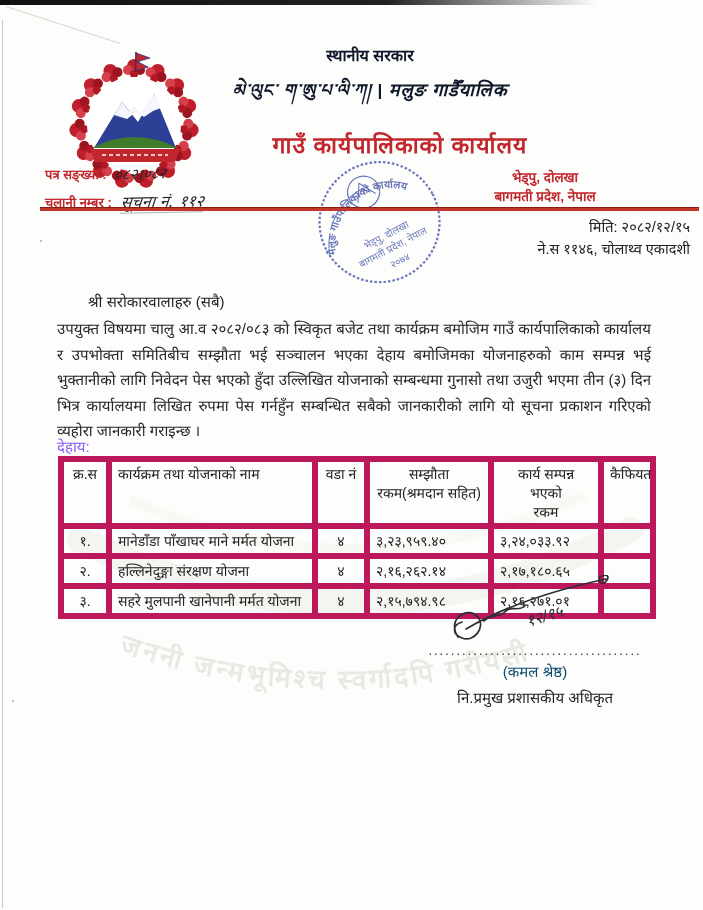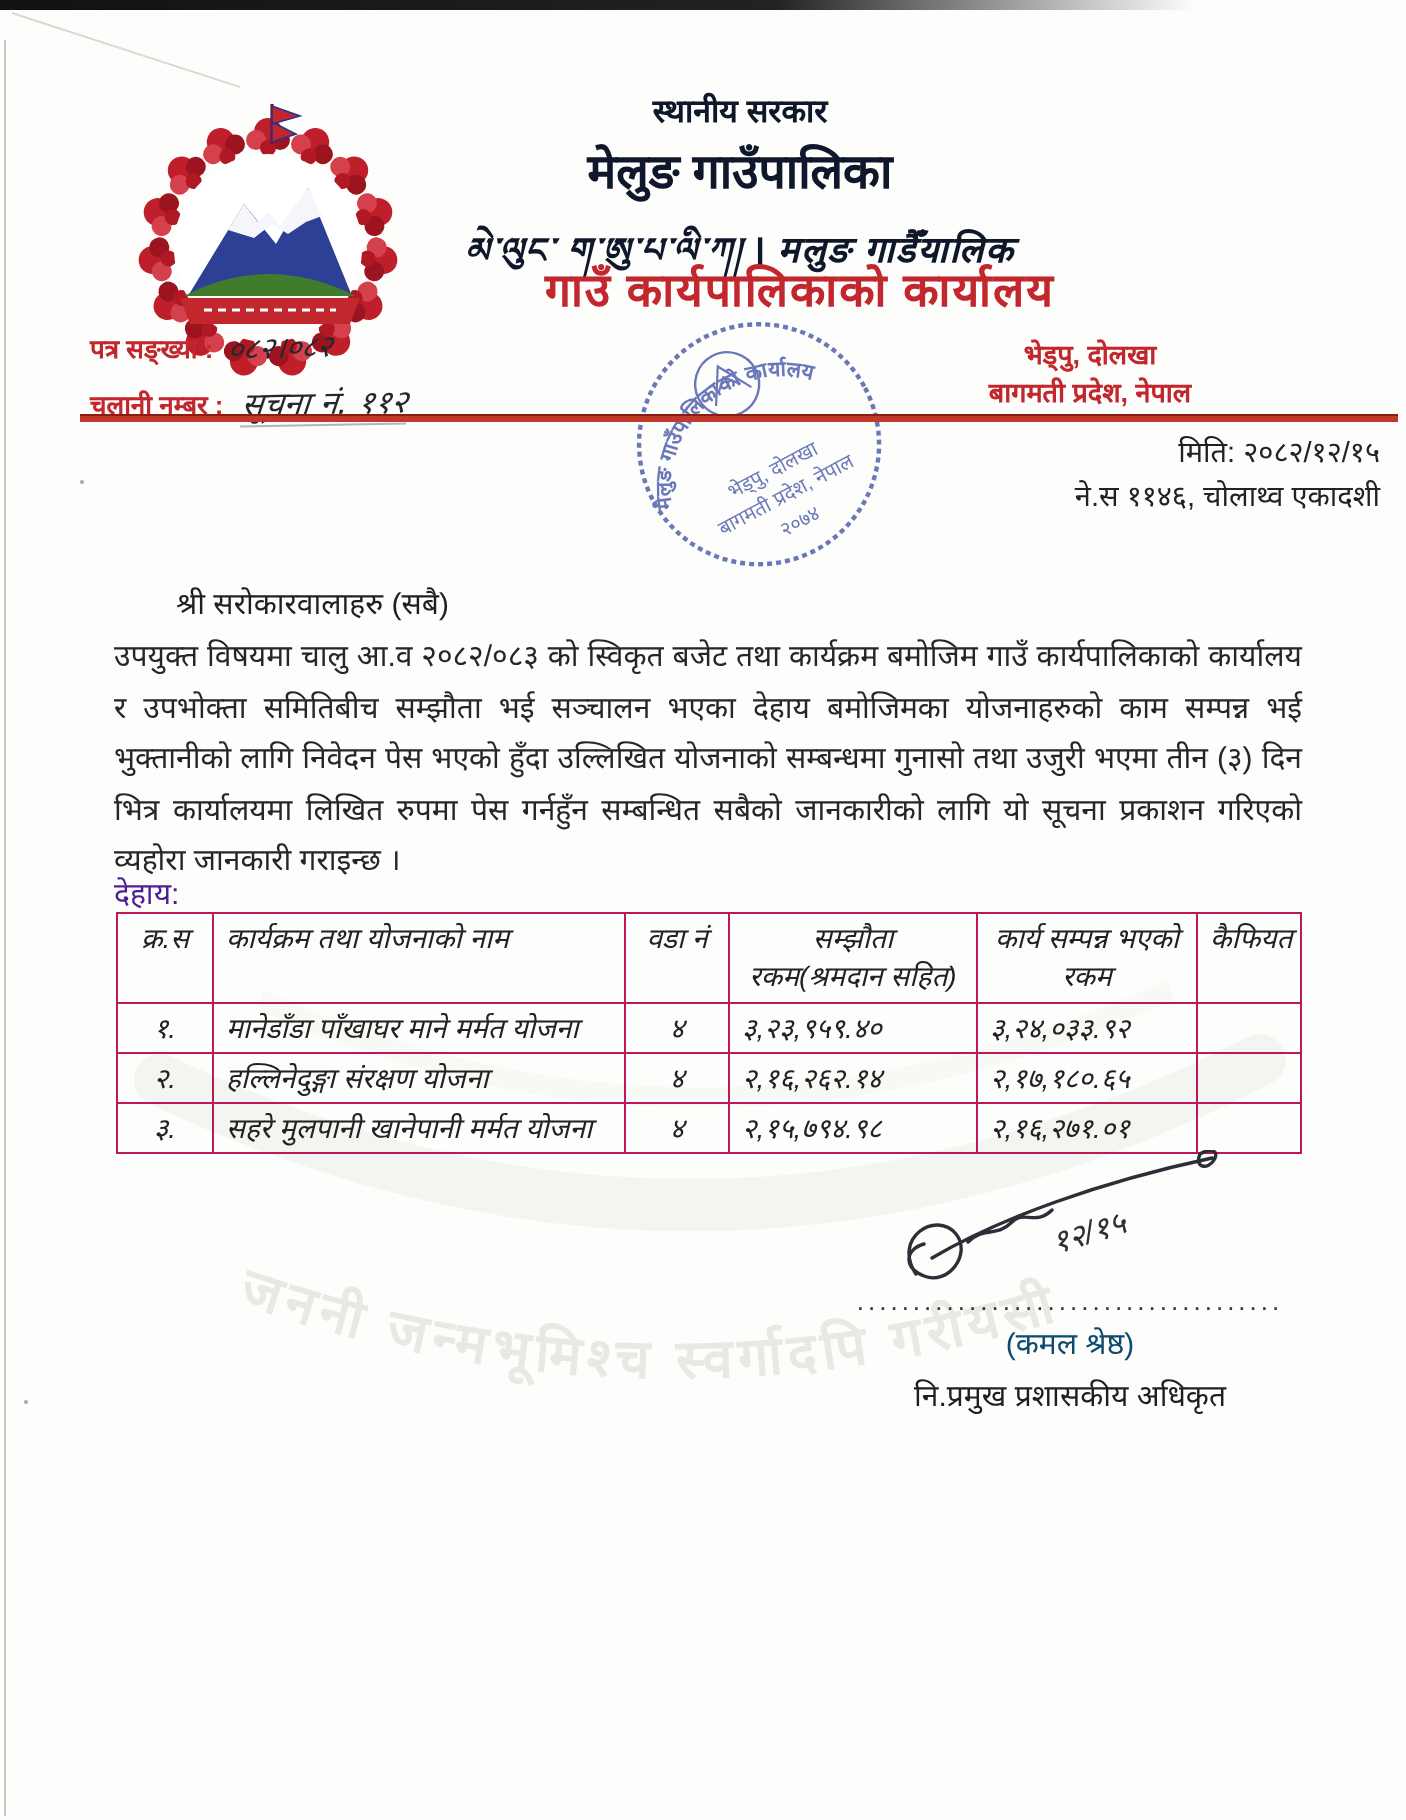--- a/index.html
+++ b/index.html
@@ -42,25 +42,25 @@
 
   .meta{position:absolute;left:420px;top:216px;width:270px;text-align:right;
     font-size:14.5px;line-height:22px;color:#222;}
 
   .subject{position:absolute;left:80px;top:265px;width:560px;text-align:center;
     font-size:15px;color:#1f1f1f;}
   .salutation{position:absolute;left:88px;top:291px;font-size:15px;color:#1f1f1f;}
 
   .body-par{position:absolute;left:57px;top:316px;width:594px;font-size:15px;
     line-height:25.5px;text-align:justify;color:#262626;}
-  .details-label{position:absolute;left:57px;top:436px;font-size:15px;color:#4c1d95;}
+  .details-label{position:absolute;left:57px;top:436px;font-size:15px;color:#8b5cf6;}
 
   table.plans{position:absolute;left:58px;top:456px;border-collapse:collapse;
     font-size:14px;color:#222;table-layout:fixed;width:592px;}
-  table.plans th,table.plans td{border:1px solid #be185d;padding:2px 6px;vertical-align:top;font-style:italic;}
+  table.plans th,table.plans td{border:6px solid #be185d;padding:2px 6px;vertical-align:top;}
   table.plans th{font-weight:normal;text-align:center;height:40px;}
   table.plans td{height:20px;}
   .col-sn{width:48px;} .col-name{width:206px;} .col-ward{width:52px;}
   .col-agree{width:124px;} .col-done{width:110px;} .col-rem{width:52px;}
   td.c{text-align:center;} td.amt{padding-left:12px;}
 
   .sig-block{position:absolute;left:410px;top:575px;width:250px;text-align:center;}
   .sig-art{position:relative;height:72px;}
   .sig-dots{font-size:13px;letter-spacing:2px;color:#333;line-height:8px;}
   .sig-name{font-size:15px;margin-top:6px;color:#0c4a6e;}
@@ -125,21 +125,20 @@
       <path d="M36 98 Q78 76 122 98 Z" fill="#3f7d2c"></path>
       <path d="M34 99 L124 99 L119 112 L39 112 Z" fill="#c1272d"></path>
       <path d="M46 105 h66" stroke="#ffffff" stroke-width="1.4" stroke-dasharray="4 3" fill="none"></path>
       <line x1="80" y1="2" x2="80" y2="22" stroke="#7e1220" stroke-width="1.6"></line>
       <path d="M80 3 L94 8 L80 12 Z M80 11 L92 17 L80 21 Z" fill="#c1272d" stroke="#27348b" stroke-width="0.8"></path>
     </g>
   </svg>
 
   <div class="lh-center">
     <div class="lh-line1">स्थानीय सरकार</div>
-    <div class="lh-line2">मेलुङ गाउँपालिका</div>
     <div class="lh-line3">
       <span>མེ་ལུང་ ག་ཨུ་པ་ལི་ཀ། |</span>
       <span class="bold-part">मलुङ गाडैँयालिक</span>
     </div>
   </div>
   <div class="office-title">गाउँ कार्यपालिकाको कार्यालय</div>
 
   <div class="refs">
     <div class="row">
       <span>पत्र सङ्ख्या :</span>

